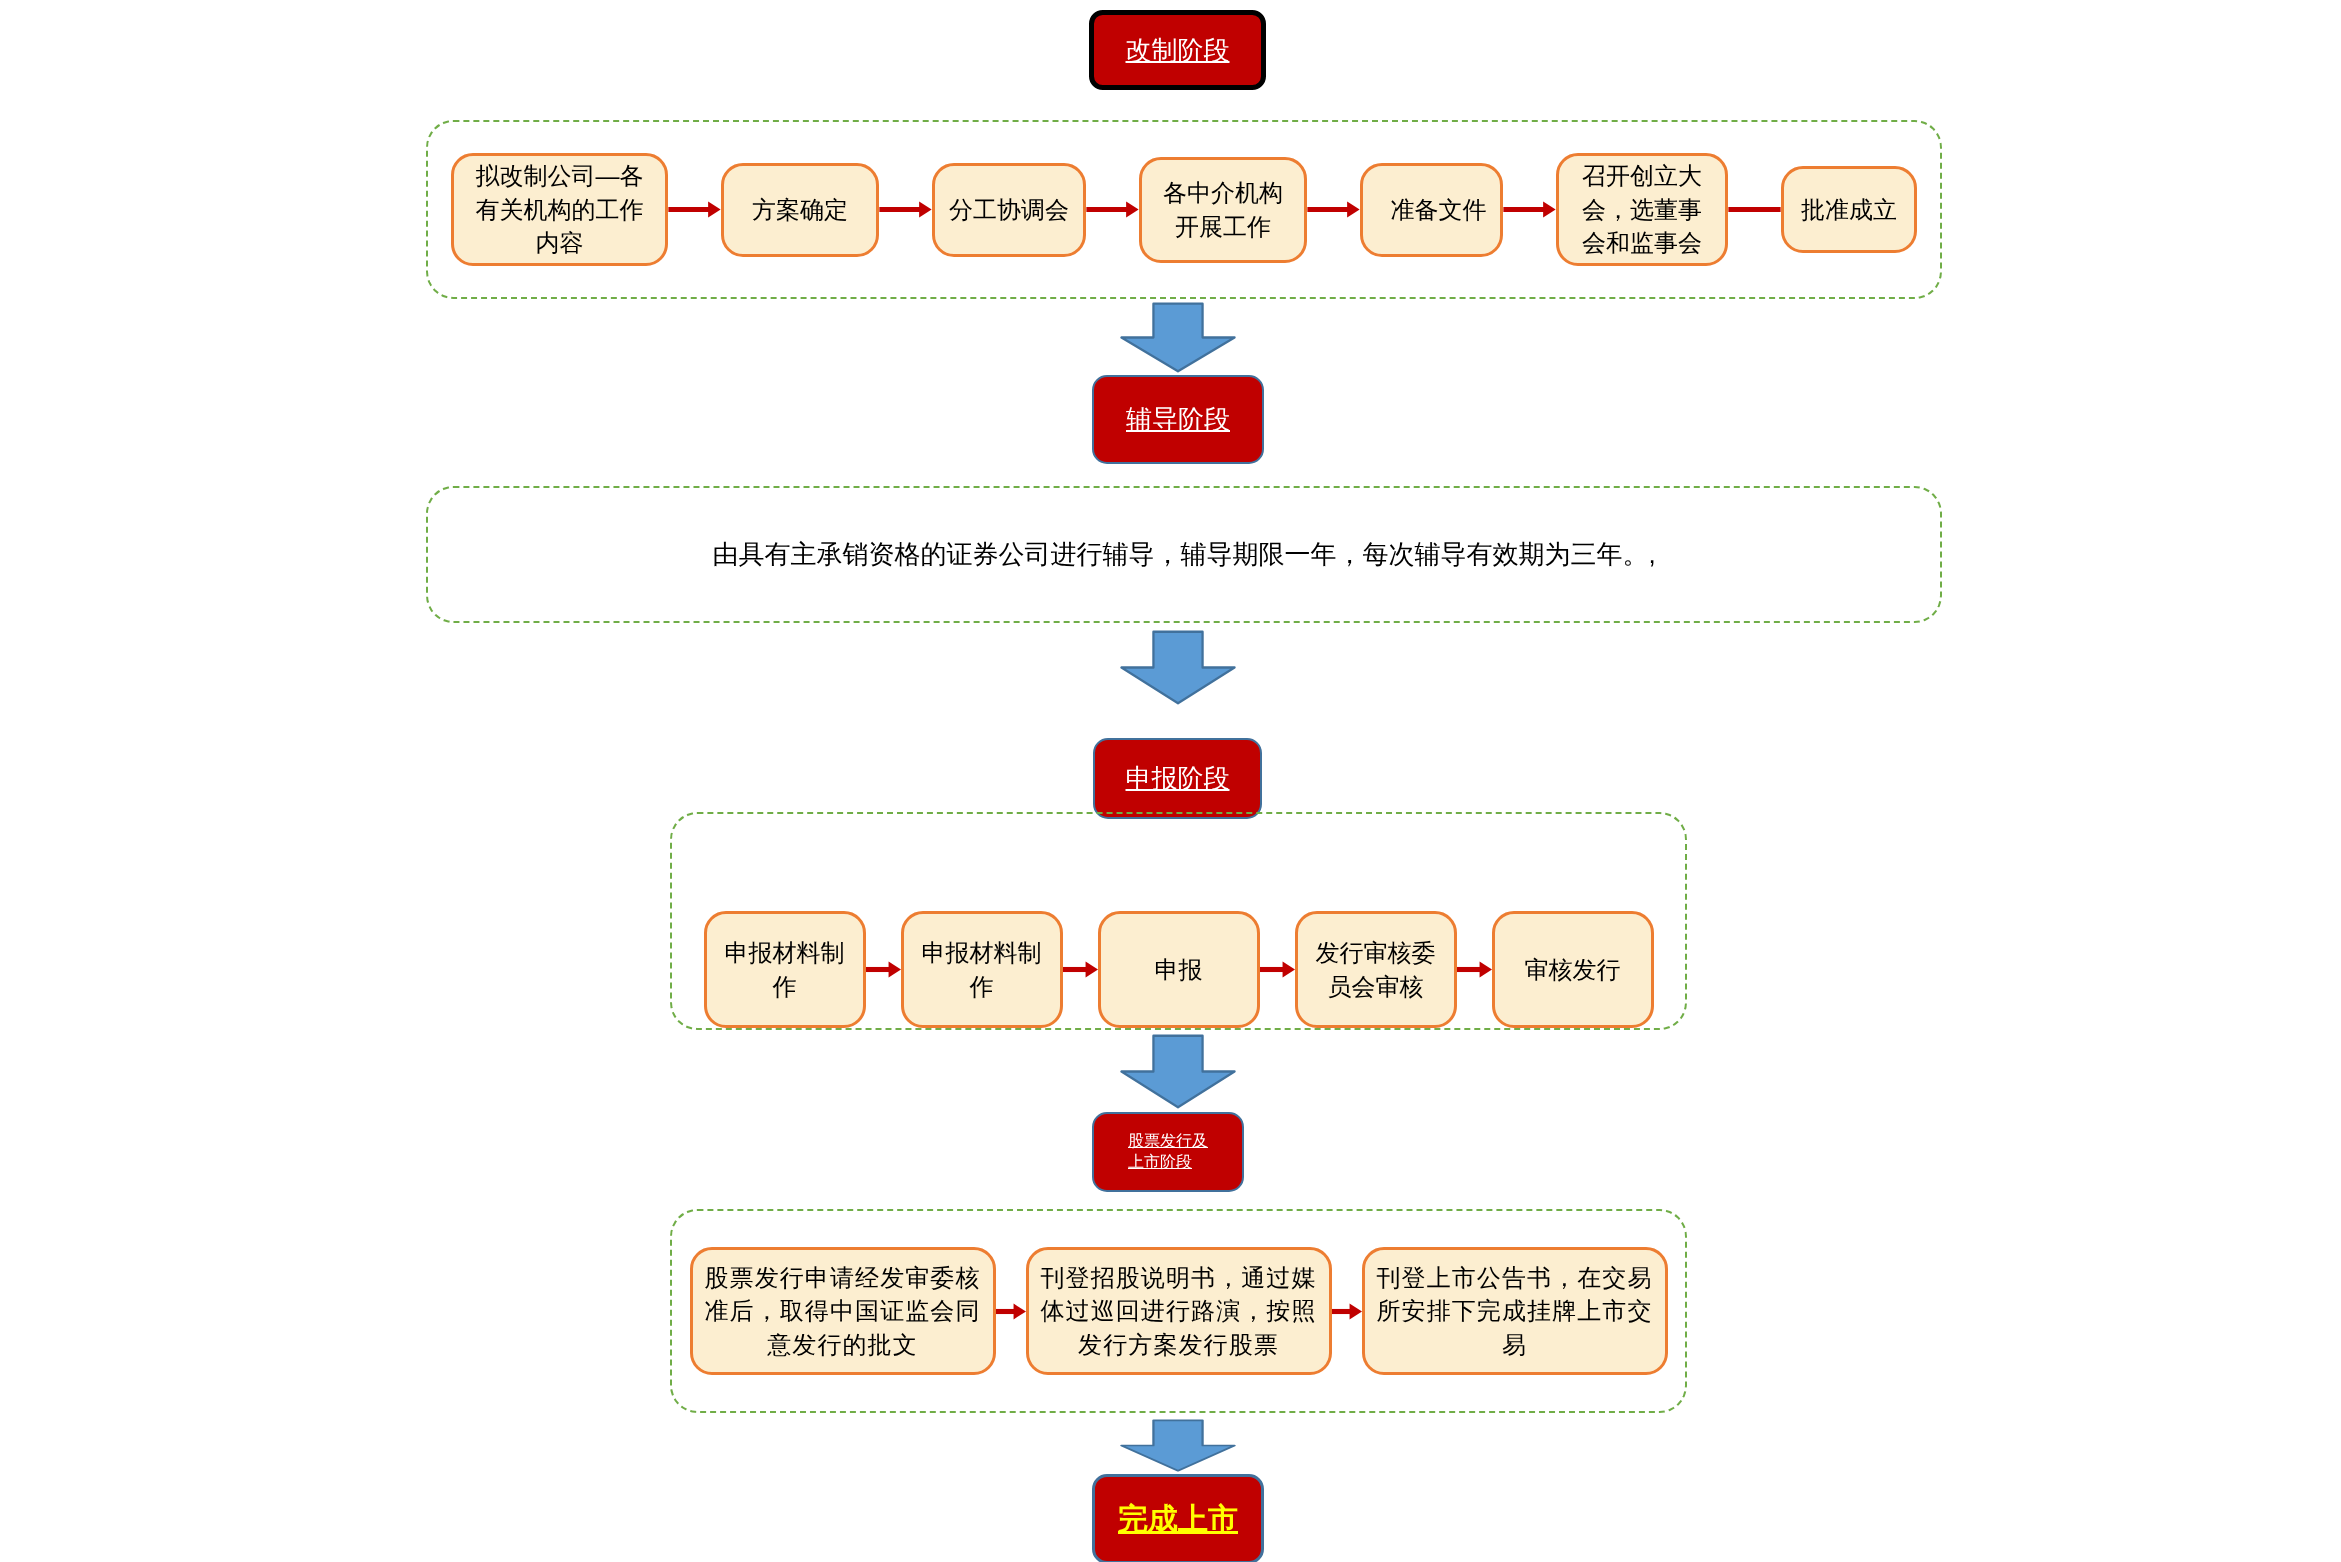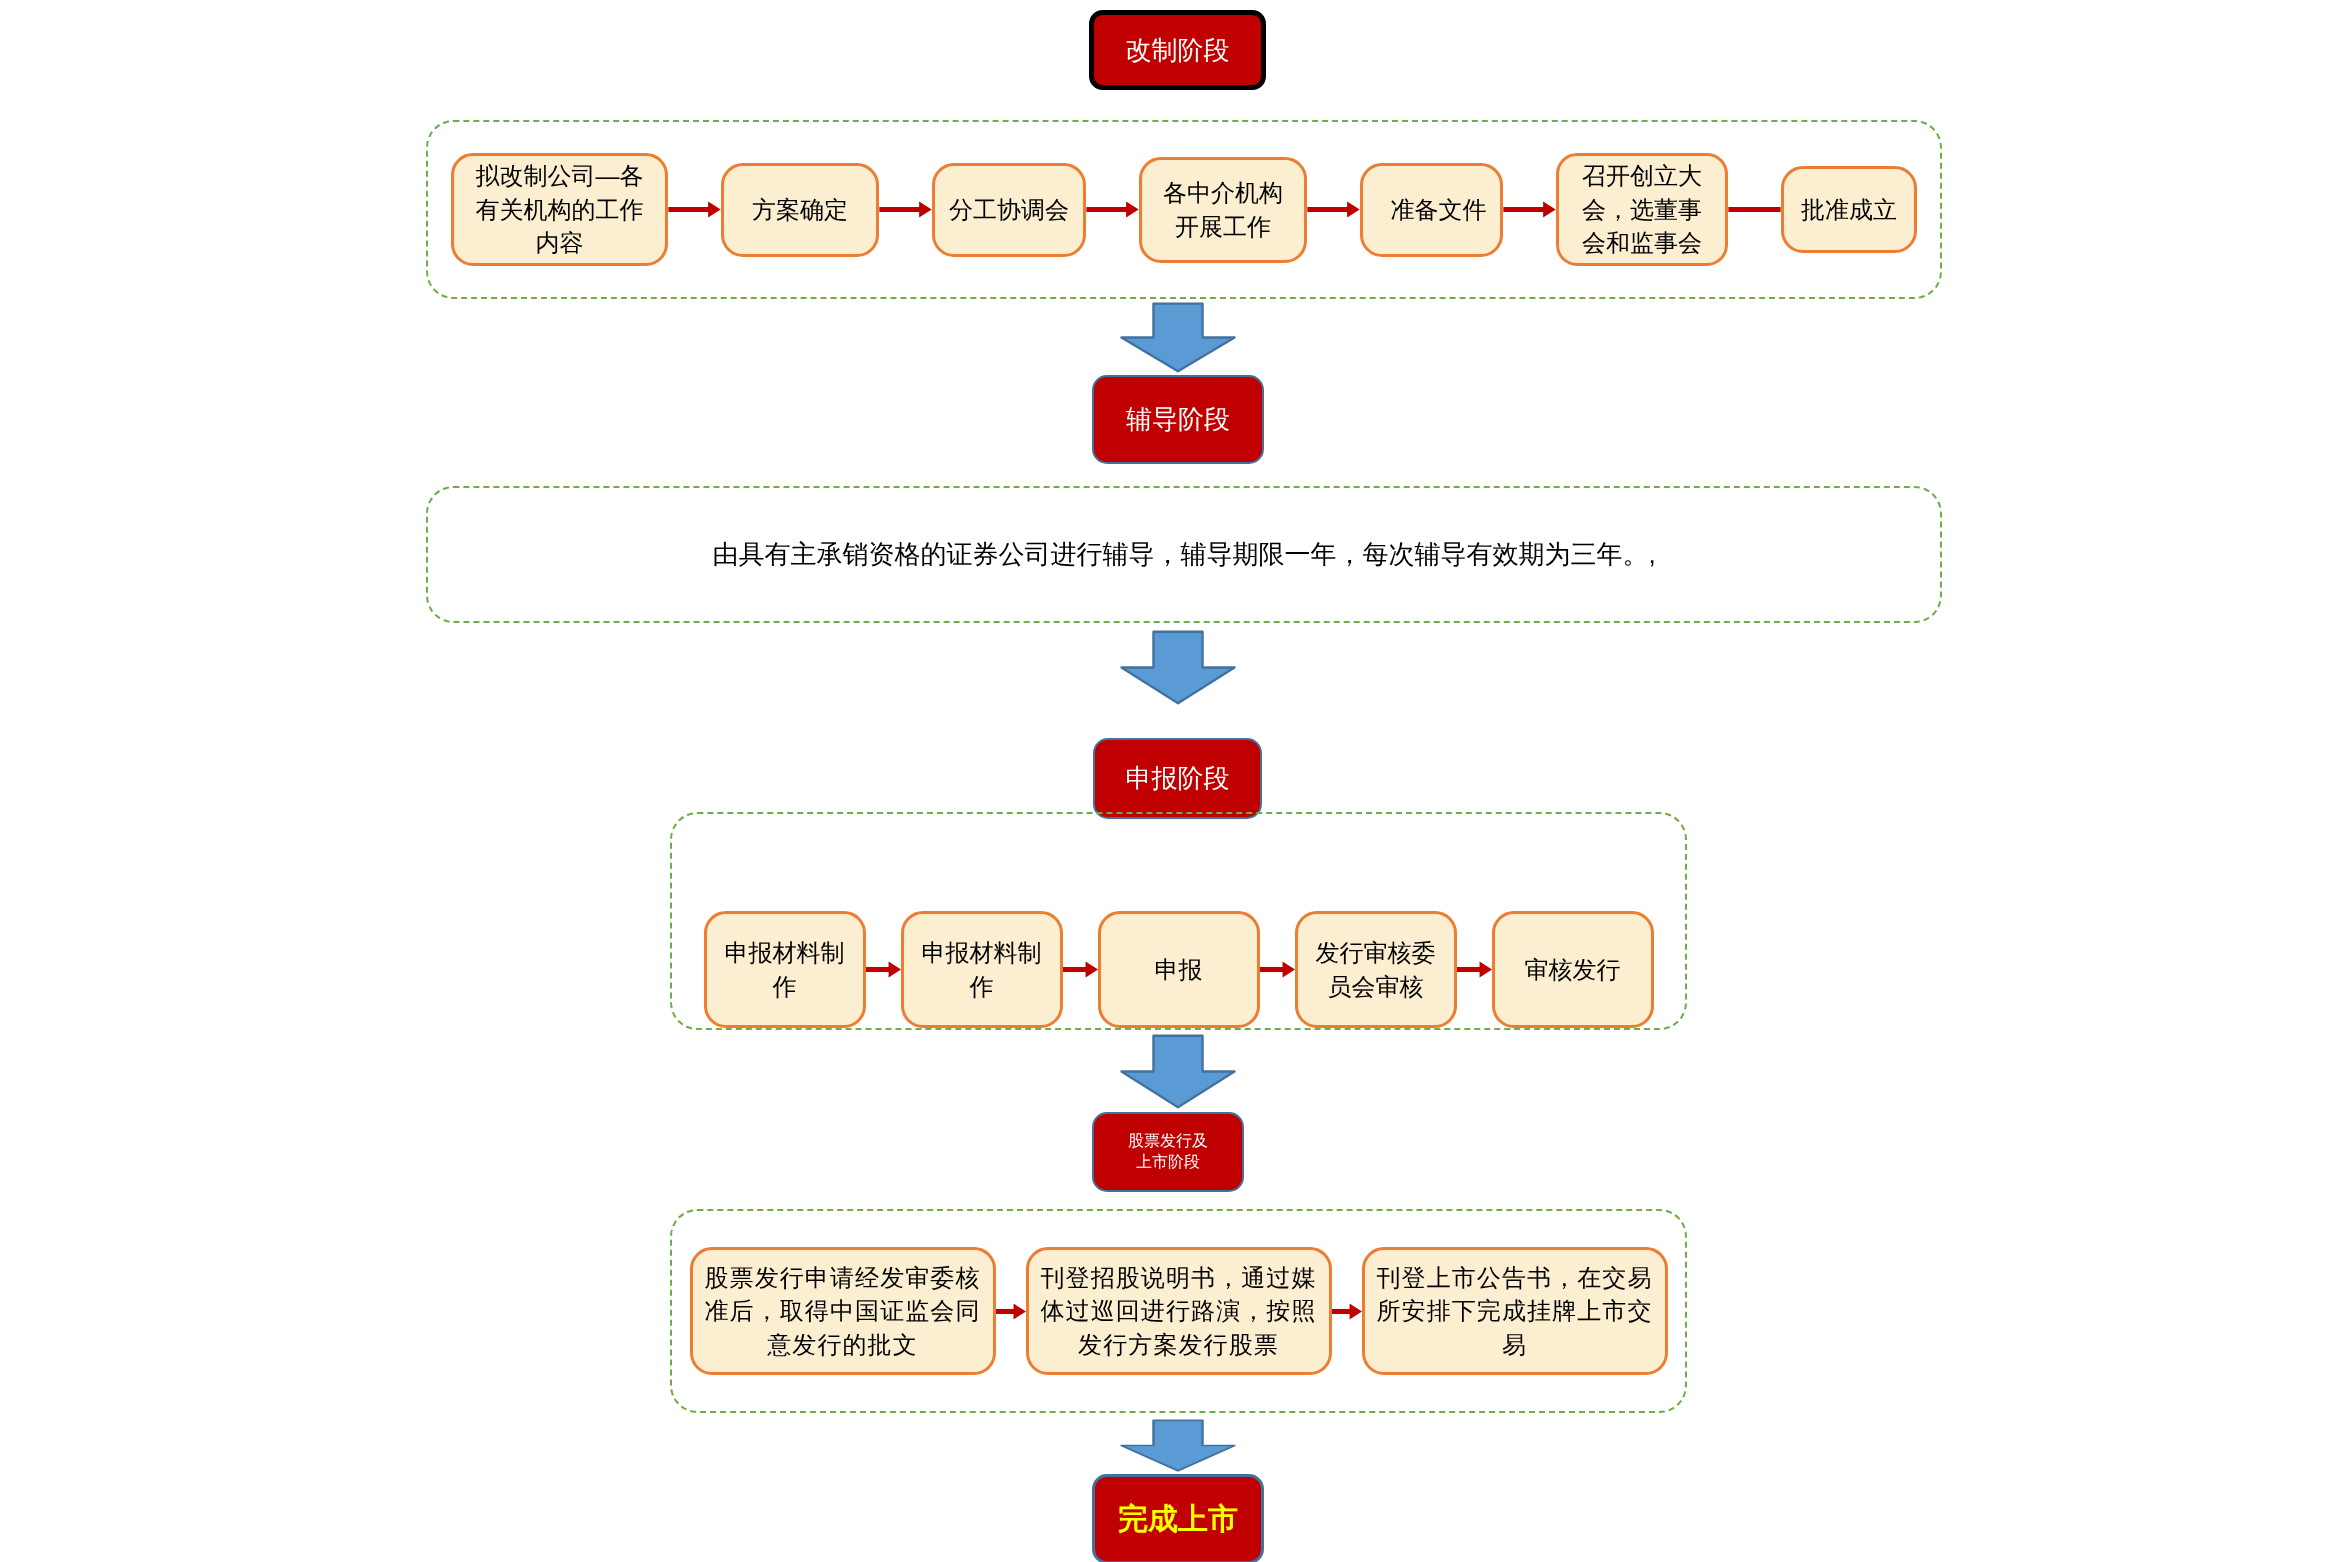--- a/index.html
+++ b/index.html
@@ -10,25 +10,25 @@
     font-family: "Liberation Sans", "DejaVu Sans", sans-serif;
   }
   .canvas { position: absolute; top: 0; left: 0; width: 2342px; height: 1562px; }
 
   
   .stage {
     position: absolute;
     background: #C00000;
     color: #ffffff;
     display: flex; align-items: center; justify-content: center;
-    text-align: center;
     white-space: pre-line;
     font-size: 26px; line-height: 1.25;
     border-radius: 15px;
     box-sizing: border-box;
+    text-decoration: underline;
   }
   .stage-reform      { left: 1089px; top:   10.3px; width: 177px; height: 80px; border: 5.1px solid #000000; border-radius: 13.7px; }
   .stage-guidance    { left: 1092px; top:  375px; width: 172px; height: 89px; border: 2.9px solid #41719C; }
   .stage-application { left: 1093px; top: 709px; width: 169px; height: 81px; border: 2.9px solid #41719C; margin-top: 29px; }
   .stage-issuance    { left: 1092px; top: 1112px; width: 152px; height: 80px; border: 2.9px solid #41719C; font-size: 16px; line-height: 1.3; }
   .stage-complete    { left: 1092px; top: 1474px; width: 172px; height: 90px; border: 3.4px solid #41719C; color: #FFFF00; font-weight: bold; font-size: 30px; }
 
   
   .phase-container {
     position: absolute;
@@ -58,21 +58,21 @@
     text-align: center;
     white-space: pre-line;
     font-size: 24px; line-height: 1.4;
     flex: none;
   }
   .r1b1 { width: 217px; height: 113px; }
   .r1b2 { width: 158px; height: 94px; }
   .r1b3 { width: 154px; height: 94px; text-align: right; }
   .r1b4 { width: 168px; height: 106px; }
   .r1b5 { width: 143px; height: 94px; padding-left: 14px; }
-  .r1b6 { width: 172px; height: 113px; border-radius: 21px; }
+  .r1b6 { width: 172px; height: 113px; }
   .r1b7 { width: 136px; height: 87px; }
   .r2b  { width: 162px; height: 117px; }
   .r3b  { width: 306px; height: 128px; letter-spacing: 1.1px; }
 
   .conn { display: block; flex: none; }
 
   
   .down-arrow { position: absolute; width: 120px; }
   .arrow-1 { left: 1118px; top:  302px; height: 71px; }
   .arrow-2 { left: 1118px; top: 630px; height: 75px; }

